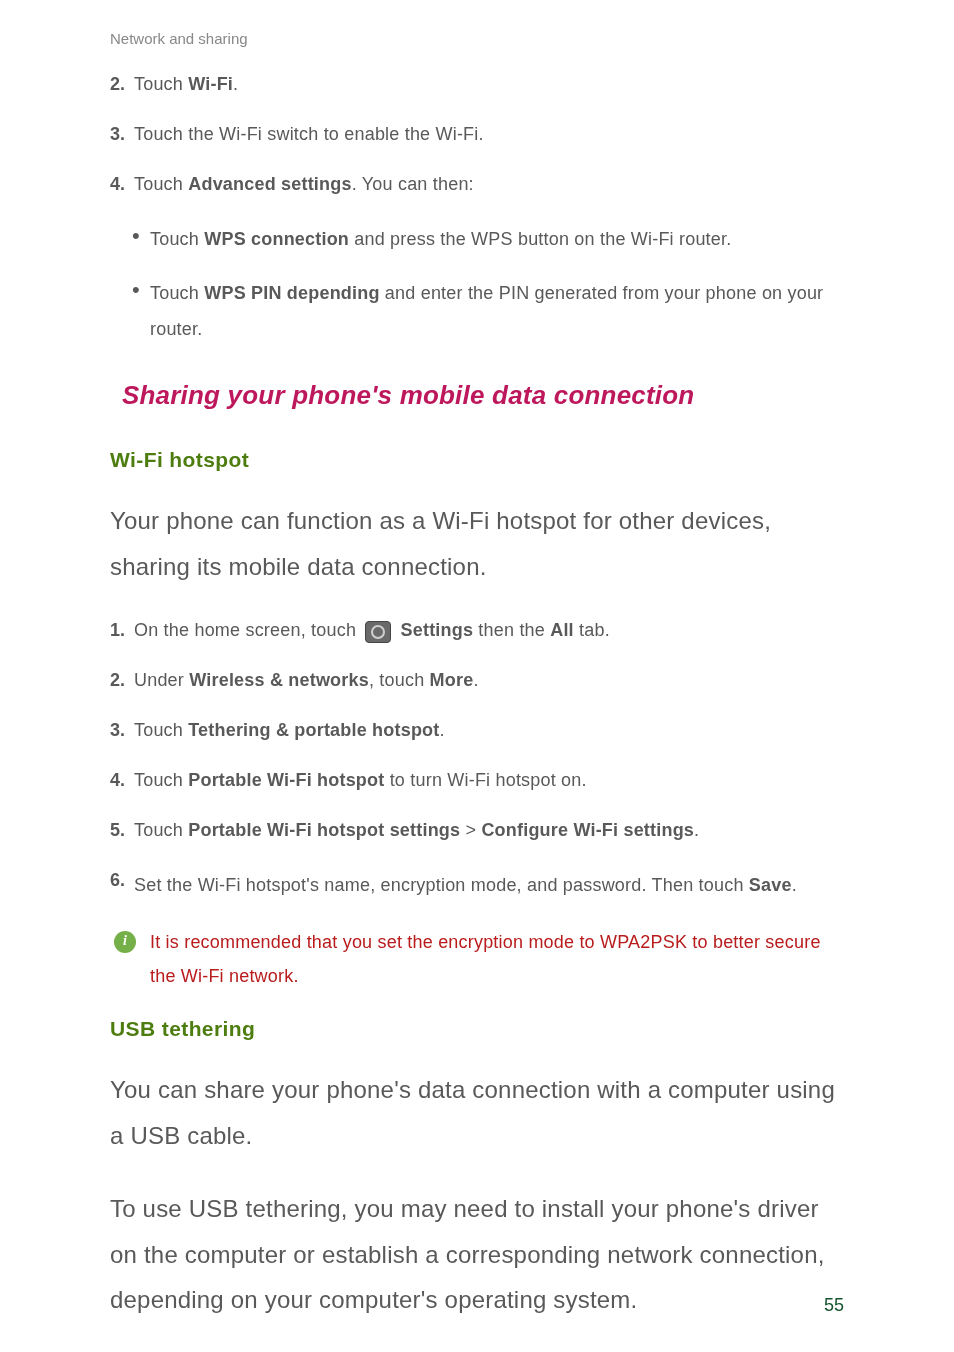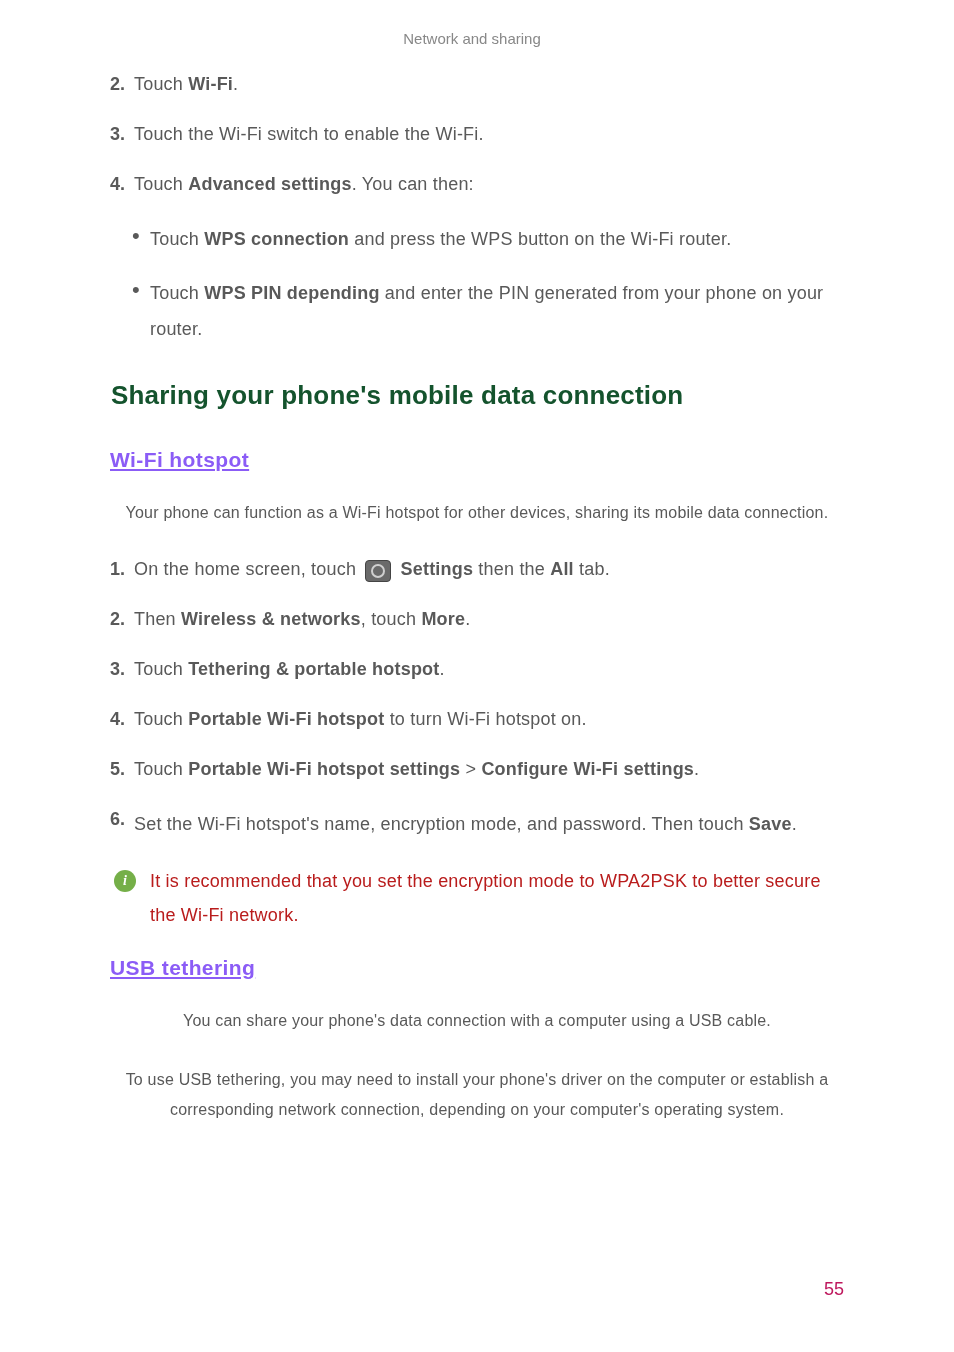--- a/index.html
+++ b/index.html
@@ -8,21 +8,21 @@
     height: 1352px;
     background: #ffffff;
     font-family: "Segoe UI", Tahoma, Arial, sans-serif;
     color: #595959;
     position: relative;
     padding: 30px 110px 0 110px;
   }
   .section-header {
     font-size: 15px;
     color: #888888;
-    text-align: center;
+    text-align: left;
     margin-bottom: 24px;
     padding-right: 10px;
   }
   .list-item {
     display: flex;
     margin-bottom: 22px;
     font-size: 18px;
     line-height: 1.55;
   }
   .list-marker {
@@ -42,39 +42,38 @@
     font-size: 22px;
     color: #595959;
     flex: 0 0 18px;
     line-height: 1.4;
   }
   .bullet-content { flex: 1; letter-spacing: 0.2px; }
   b { font-weight: 700; color: #595959; }
   .h1 {
     font-size: 26px;
     font-weight: 700;
-    color: #14532d;
+    color: #be185d;
     line-height: 1.9;
-    margin: 24px 0 28px 1px;
+    margin: 24px 0 28px 12px;
     letter-spacing: 0.2px;
+    font-style: italic;
   }
   .h2 {
     font-size: 21px;
     font-weight: 700;
-    color: #8b5cf6;
+    color: #4d7c0f;
     margin: 14px 0 26px 0;
     letter-spacing: 0.4px;
-    text-decoration: underline;
   }
   .para {
-    font-size: 16px;
+    font-size: 24px;
     line-height: 1.9;
     margin-bottom: 28px;
     letter-spacing: 0.2px;
-    text-align: center;
   }
   .settings-icon {
     display: inline-block;
     width: 26px;
     height: 22px;
     background: #6a6a6a;
     border: 1px solid #444;
     border-radius: 4px;
     vertical-align: middle;
     margin: 0 4px;
@@ -107,24 +106,24 @@
     display: flex;
     align-items: center;
     justify-content: center;
     margin-top: 6px;
     margin-right: 14px;
     font-family: Georgia, serif;
   }
   .info-content { flex: 1; color: #b91c1c; letter-spacing: 0.2px; }
   .page-num {
     position: absolute;
-    bottom: 52px;
+    bottom: 36px;
     right: 110px;
     font-size: 18px;
-    color: #be185d;
+    color: #14532d;
   }
 </style>
 </head>
 <body>
 
 <div class="section-header">Network and sharing</div>
 
 <div class="list-item">
   <div class="list-marker">2.</div>
   <div class="list-content">
@@ -169,21 +168,21 @@
 <div class="list-item">
   <div class="list-marker">1.</div>
   <div class="list-content">
     <span>On the home screen, touch </span><span class="settings-icon"></span> <b>Settings</b><span> then the </span><b>All</b><span> tab.</span>
   </div>
 </div>
 
 <div class="list-item">
   <div class="list-marker">2.</div>
   <div class="list-content">
-    <span>Then </span><b>Wireless &amp; networks</b><span>, touch </span><b>More</b><span>.</span>
+    <span>Under </span><b>Wireless &amp; networks</b><span>, touch </span><b>More</b><span>.</span>
   </div>
 </div>
 
 <div class="list-item">
   <div class="list-marker">3.</div>
   <div class="list-content">
     <span>Touch </span><b>Tethering &amp; portable hotspot</b><span>.</span>
   </div>
 </div>
 

